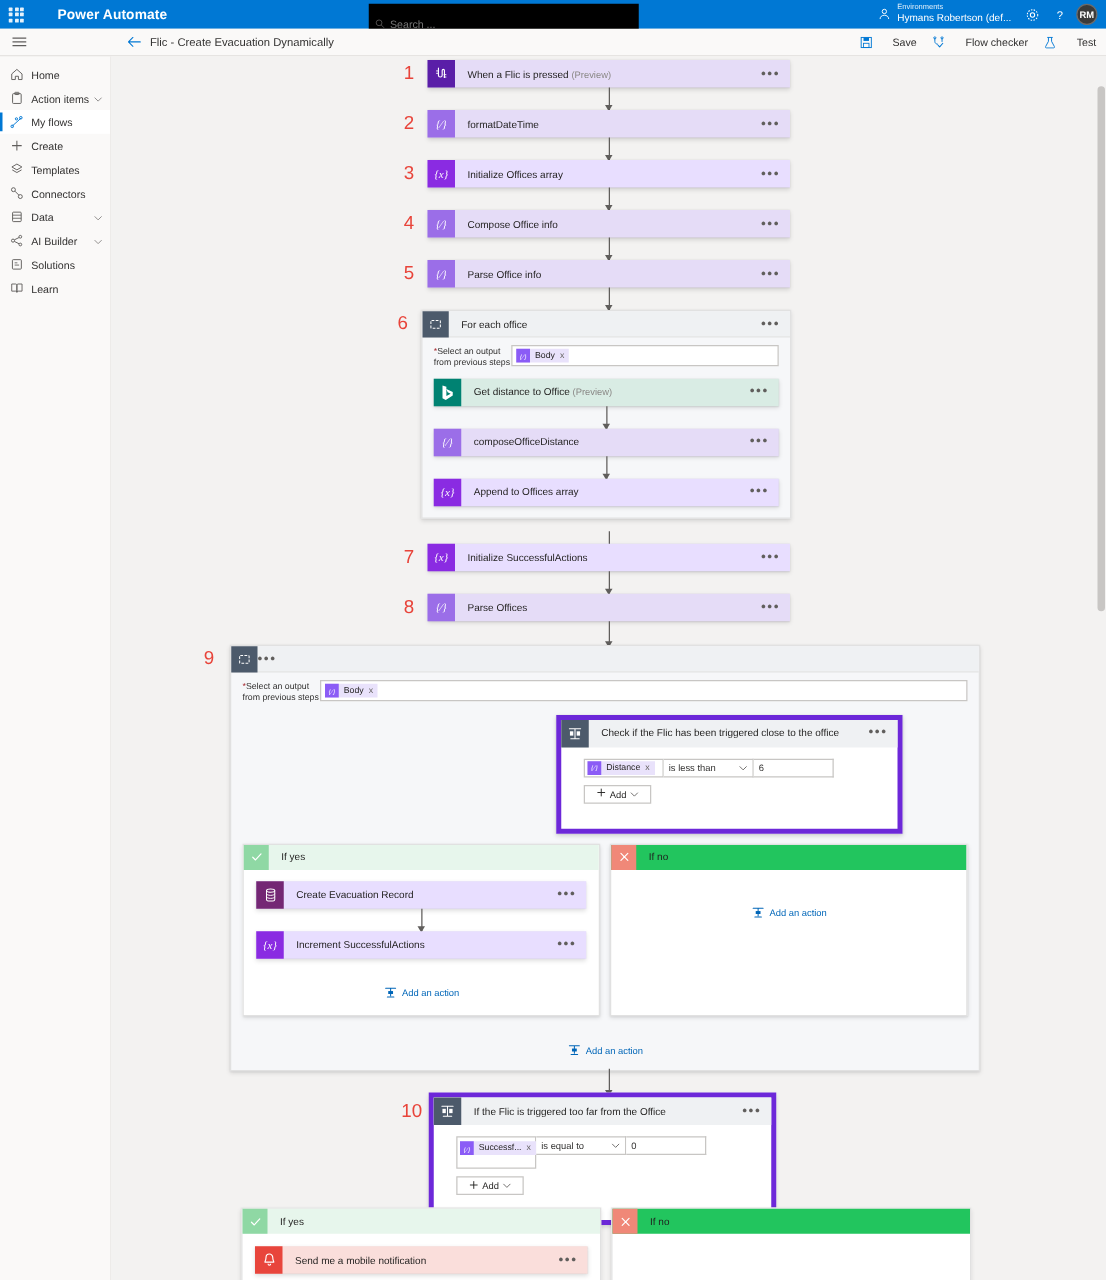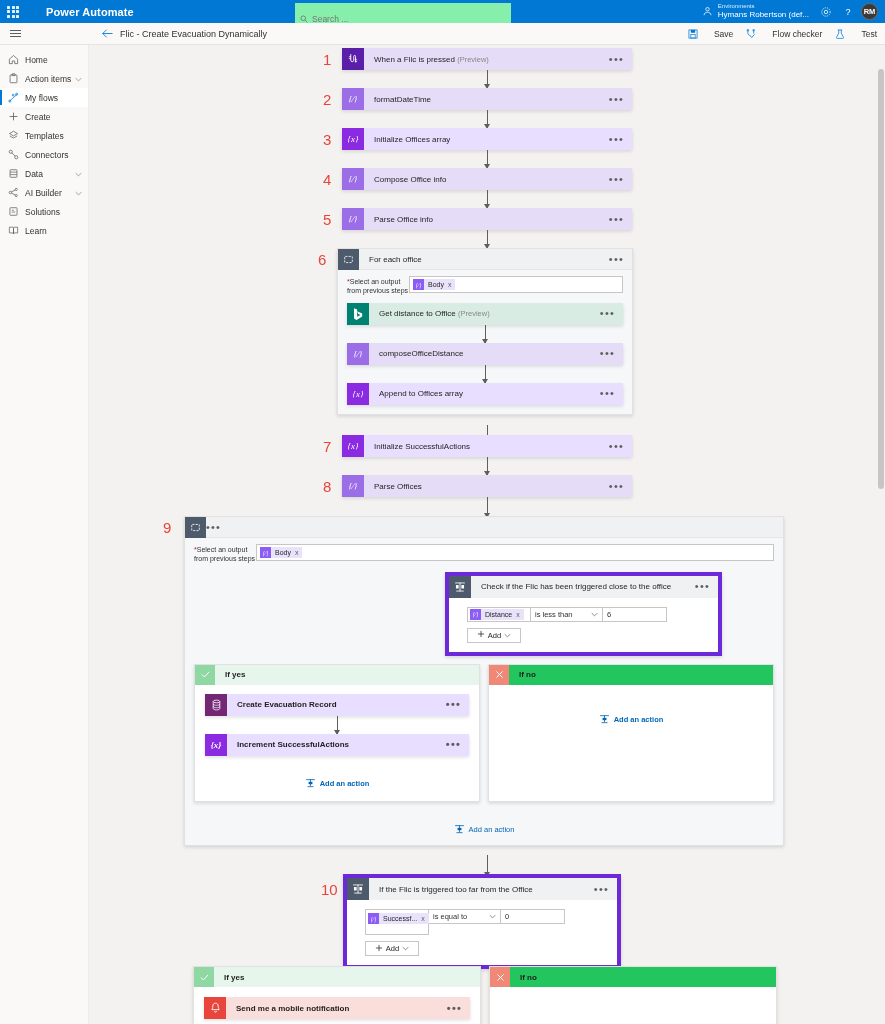--- a/index.html
+++ b/index.html
@@ -18,21 +18,21 @@
     display: flex; align-items: center; position: relative;
   }
   .waffle {
     width: 26px; height: 23px; display: flex; align-items: center; justify-content: center;
   }
   .waffle-grid { display: grid; grid-template-columns: repeat(3,3px); gap: 1.5px; }
   .waffle-grid i { width: 3px; height: 3px; background: #fff; display: block; border-radius: .5px; opacity: .9; }
   .brand { font-size: 11px; font-weight: 600; letter-spacing: .1px; margin-left: 20px; }
   .search-wrap {
     position: absolute; left: 295px; top: 3px; width: 216px; height: 16px;
-    background: #86efac; display: flex; align-items: center; padding: 16px 5px;
+    background: #000000; display: flex; align-items: center; padding: 16px 5px;
   }
   .search-wrap svg { flex: 0 0 auto; }
   .search-input {
     border: none; outline: none; width: 100%; font-size: 8.5px;
     color: #605e5c; font-family: "Liberation Sans", sans-serif; margin-left: 4px; background: transparent;
   }
   .top-right { position: absolute; right: 4px; top: 0; height: 23px; display: flex; align-items: center; gap: 0; }
   .env-block { display: flex; align-items: center; gap: 5px; padding-right: 6px; }
   .env-text { line-height: 1.15; }
   .env-label { font-size: 6px; opacity: .88; display: block; }
@@ -146,42 +146,42 @@
   .token-txt { margin: 0 4px 0 4px; }
   .token-x { font-size: 7px; color: #605e5c; }
 
   
   .cond-card {
     background: #fff; border: 4px solid #6d28d9;
     box-shadow: 0 0.3px 0.9px rgba(0,0,0,.12), 0 1.6px 3.6px rgba(0,0,0,.15);
     position: relative;
   }
   .cond-head { height: 22px; background: #eff1f3; display: flex; align-items: center; }
-  .cond-body { padding: 9px 11px 9px 18px; text-align: center; }
+  .cond-body { padding: 9px 11px 20px 18px; text-align: center; }
   .cond-row { display: flex; align-items: stretch; gap: 0; }
   .cond-operand {
     width: 64px; min-height: 15px; border: 1px solid #c8c6c4; background: #fff;
     display: flex; align-items: center; padding: 1px 2px;
   }
   .cond-operator {
     width: 72px; height: 15px; border: 1px solid #c8c6c4; border-left: none; background: #fff;
     display: flex; align-items: center; justify-content: space-between; padding: 0 4px;
     font-size: 7.5px; color: #323130;
   }
   .cond-value {
     width: 64px; height: 15px; border: 1px solid #c8c6c4; border-left: none; background: #fff;
     display: flex; align-items: center; padding: 0 4px; font-size: 7.5px; color: #323130;
   }
   .add-btn {
     margin-top: 6px; width: 54px; height: 15px; border: 1px solid #c8c6c4; background: #fff;
     display: flex; align-items: center; justify-content: center; gap: 3px; font-size: 7.5px; color: #201f1e;
   }
 
   
-  .branch-wrap { display: flex; gap: 8px; font-weight: bold; }
+  .branch-wrap { display: flex; gap: 8px; }
   .branch { flex: 1; border: 1px solid #e1e1e1; background: #fff; box-shadow: 0 .3px .9px rgba(0,0,0,.1), 0 1.6px 3.6px rgba(0,0,0,.13); }
   .branch-head { height: 20px; display: flex; align-items: center; }
   .branch-head.yes { background: #e7f6ec; }
   .branch-head.no  { background: #22c55e; }
   .bh-ico { width: 20px; height: 20px; flex: 0 0 20px; display: flex; align-items: center; justify-content: center; }
   .bh-ico.yes { background: #8fd8a4; }
   .bh-ico.no  { background: #f08878; }
   .bh-label { font-size: 8px; margin-left: 10px; color: #201f1e; }
   .branch-body { padding: 9px 10px 12px 10px; }
 

